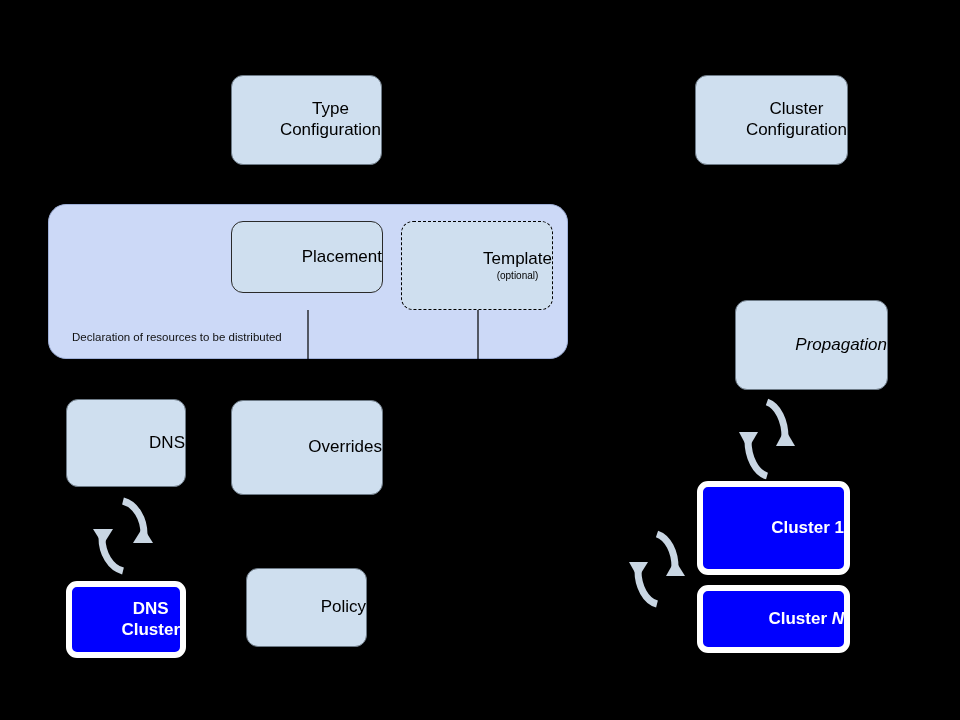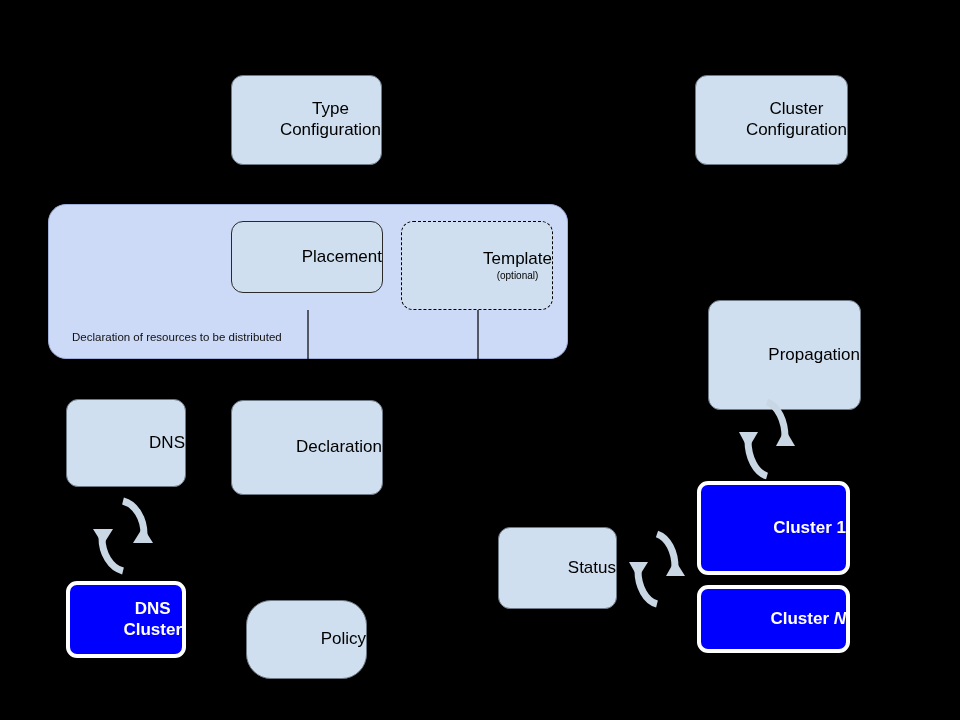--- a/index.html
+++ b/index.html
@@ -37,21 +37,21 @@
     z-index: 5;
   }
   .node-light {
     background: #cfdfef;
     border: 1px solid #6d7a86;
     border-radius: 12px;
     font-size: 17px;
   }
   .node-blue {
     background: #0000ff;
-    border: 4px solid #ffffff;
+    border: 6px solid #ffffff;
     border-radius: 11px;
     color: #ffffff;
     font-weight: bold;
     font-size: 17px;
   }
   .node-dashed {
     background: #cfdfef;
     border: 1.4px dashed #000000;
     border-radius: 12px;
     font-size: 17px;
@@ -172,41 +172,38 @@
   </svg>
 
   <div class="node node-blue" style="left:66px; top:581px; width:120px; height:77px;">
     <span>
       <span>DNS</span><br>
       <span>Cluster</span>
     </span>
   </div>
 
   <div class="node node-light" style="left:231px; top:400px; width:152px; height:95px;">
-    <span>Declaration</span>
-  </div>
-
-  <div class="node node-light" style="left:246px; top:600px; width:121px; height:79px;border-radius:25px;">
+    <span>Overrides</span>
+  </div>
+
+  <div class="node node-light" style="left:246px; top:568px; width:121px; height:79px;">
     <span>Policy</span>
   </div>
 
-  <div class="node node-light" style="left:498px; top:527px; width:119px; height:82px;">
-    <span>Status</span>
-  </div>
 
   <svg class="sync-icon" style="left:626px; top:528px; width:62px; height:82px;" viewBox="0 0 62 82">
     <g fill="none" stroke="#c9d6e3" stroke-width="7" stroke-linecap="butt">
       <path d="M31,6 A23,34 0 0 1 49,40"></path>
       <path d="M31,76 A23,34 0 0 1 12,42"></path>
     </g>
     <path d="M3,34 L22,34 L12,50 Z" fill="#c9d6e3"></path>
     <path d="M40,48 L59,48 L49,32 Z" fill="#c9d6e3"></path>
   </svg>
 
-  <div class="node node-light" style="left:708px; top:300px; width:153px; height:110px;">
+  <div class="node node-light" style="left:735px; top:300px; width:153px; height:90px;font-style:italic;">
     <span>Propagation</span>
   </div>
 
   <svg class="sync-icon" style="left:736px; top:396px; width:62px; height:86px;" viewBox="0 0 62 86">
     <g fill="none" stroke="#c9d6e3" stroke-width="7" stroke-linecap="butt">
       <path d="M31,6 A23,36 0 0 1 49,42"></path>
       <path d="M31,80 A23,36 0 0 1 12,44"></path>
     </g>
     <path d="M3,36 L22,36 L12,53 Z" fill="#c9d6e3"></path>
     <path d="M40,50 L59,50 L49,33 Z" fill="#c9d6e3"></path>

